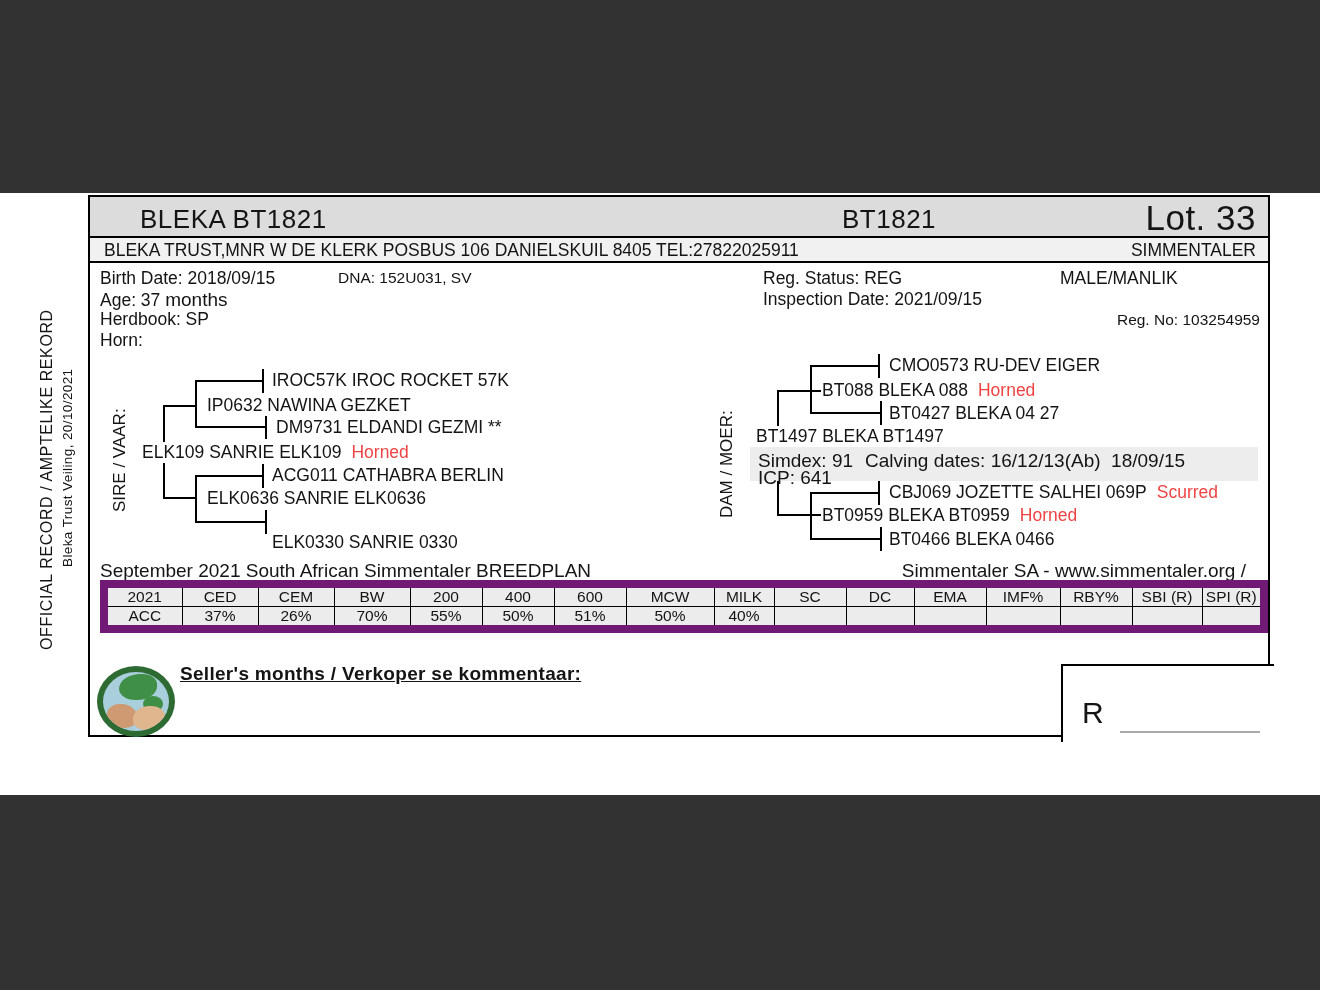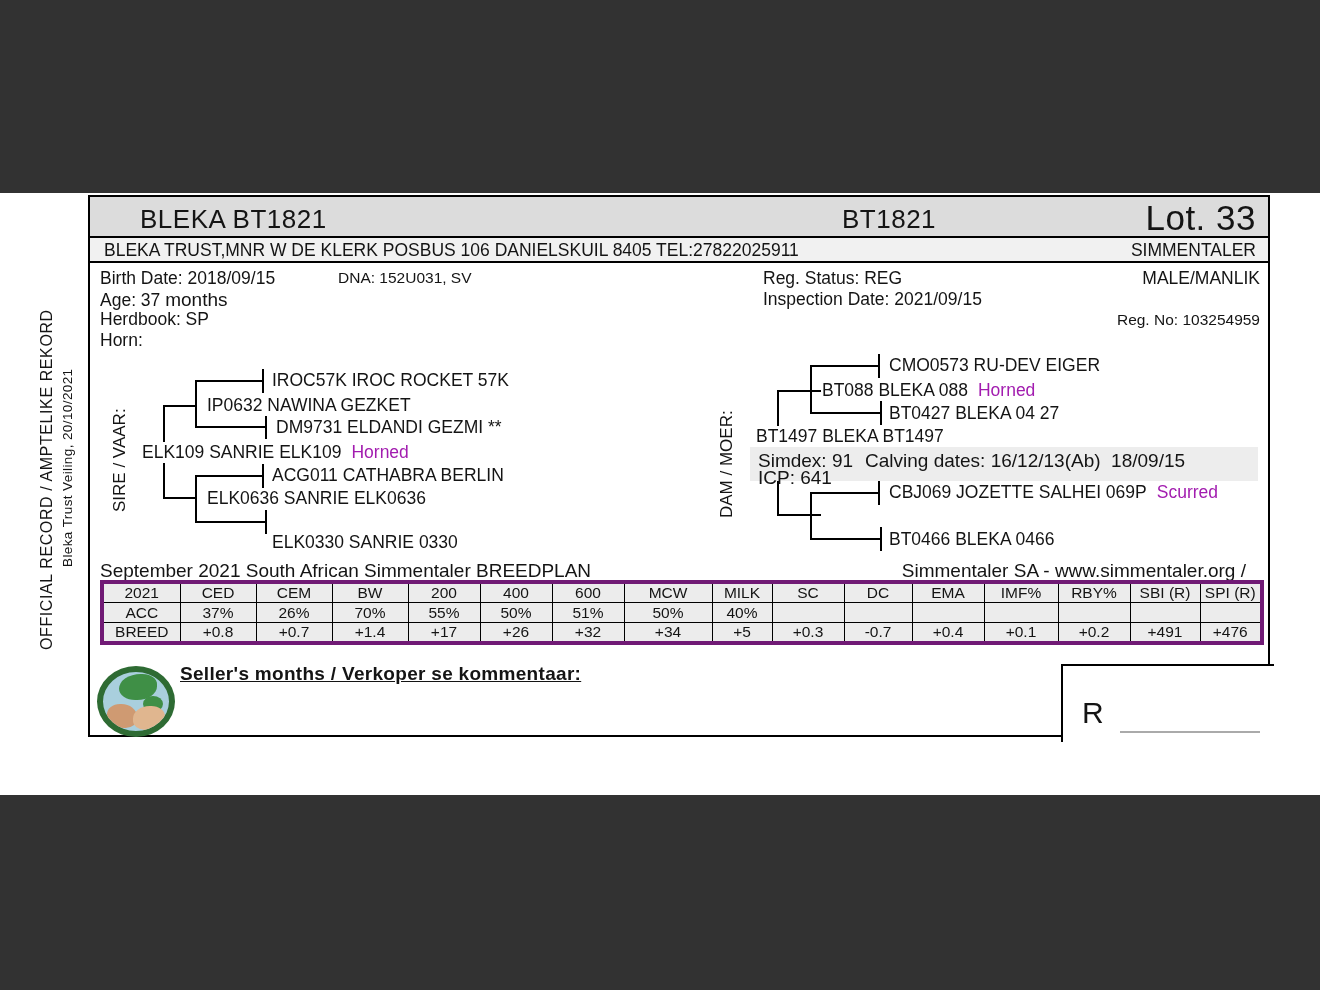--- a/index.html
+++ b/index.html
@@ -11,23 +11,23 @@
   .titlerow { position:absolute; left:90px; top:197px; width:1178px; height:41px; background:#dcdcdc; border-bottom:2px solid #000; }
   .addrrow { position:absolute; left:90px; top:238px; width:1178px; height:25px; background:#f1f1f1; border-bottom:2px solid #000; }
   .t-big { font-size:26px; letter-spacing:0.5px; }
   .t-lot { font-size:35px; letter-spacing:0.5px; }
   .t-md  { font-size:17.5px; }
   .t-sm  { font-size:15.5px; }
   .t-xs  { font-size:19px; }
   .vtext { position:absolute; white-space:nowrap; transform:rotate(-90deg); transform-origin:0 0; }
   .pline { position:absolute; background:#000; }
   .pname { position:absolute; white-space:nowrap; font-size:17.5px; background:#fff; line-height:21px; }
-  .suffix { color:#a21caf; margin-left:10px; }
+  .suffix { color:#ef4444; margin-left:10px; }
   .simband { position:absolute; left:750px; top:447px; width:508px; height:34px; background:#ededed; }
-  table.bp { position:absolute; left:100px; top:580px; width:1160px; border-collapse:collapse; table-layout:fixed; border:4px solid #701a75; font-size:15.5px; }
+  table.bp { position:absolute; left:100px; top:580px; width:1160px; border-collapse:collapse; table-layout:fixed; border:8px solid #701a75; font-size:15.5px; }
   table.bp td, table.bp th { border:1.6px solid #000; text-align:center; height:20px; padding:0; font-weight:normal; overflow:hidden; white-space:nowrap; }
   tr.r-hdr td, tr.r-acc td, tr.r-breed td { background:#ececec; }
   tr.r-ebv td { background:#d6d6d6; }
   .remarks { position:absolute; left:180px; top:663px; font-size:19px; font-weight:bold; text-decoration:underline; letter-spacing:0.3px; }
   .notch { position:absolute; left:1061px; top:664px; width:213px; height:78px; background:#ffffff; border-left:2px solid #000; border-top:2px solid #000; }
   .logo { position:absolute; left:97px; top:666px; width:78px; height:71px; border-radius:50%; background:#a9cfdd; border:6px solid #2e6b33; overflow:hidden; }
   .logo .blob1 { position:absolute; left:16px; top:2px; width:38px; height:26px; background:#3f8f46; border-radius:60% 40% 55% 45%; }
   .logo .blob2 { position:absolute; left:40px; top:24px; width:20px; height:16px; background:#3f8f46; border-radius:50%; }
   .logo .cow1 { position:absolute; left:4px; top:32px; width:30px; height:24px; background:#cf9a72; border-radius:45% 55% 40% 60%; }
   .logo .cow2 { position:absolute; left:30px; top:34px; width:32px; height:24px; background:#e0b68f; border-radius:55% 45% 60% 40%; }
@@ -57,21 +57,21 @@
     <span class="abs t-md" style="right:12px; top:2px;">SIMMENTALER</span>
   </div>
 
   <span class="abs t-md" style="left:100px; top:268px;">Birth Date: 2018/09/15</span>
   <span class="abs t-sm" style="left:338px; top:269px;">DNA: 152U031, SV</span>
   <span class="abs t-md" style="left:100px; top:289px;"><span>Age: 37</span> <span style="font-size:19px;">months</span></span>
   <span class="abs t-md" style="left:100px; top:309px;">Herdbook: SP</span>
   <span class="abs t-md" style="left:100px; top:330px;">Horn:</span>
   <span class="abs t-md" style="left:763px; top:268px;">Reg. Status: REG</span>
   <span class="abs t-md" style="left:763px; top:289px;">Inspection Date: 2021/09/15</span>
-  <span class="abs t-md" style="left:1060px; top:268px; width:200px; text-align:right;">MALE/MANLIK</span>
+  <span class="abs t-md" style="left:1060px; top:268px; width:200px; text-align:left;">MALE/MANLIK</span>
   <span class="abs t-sm" style="left:1020px; top:311px; width:240px; text-align:right;">Reg. No: 103254959</span>
 
   <div class="vtext" style="left:110px; top:512px; font-size:17px;">SIRE / VAAR:</div>
 
   <div class="pline" style="left:163px; top:405px; width:2px; height:94px;"></div>
   <div class="pline" style="left:163px; top:405px; width:34px; height:2px;"></div>
   <div class="pline" style="left:163px; top:497px; width:34px; height:2px;"></div>
   <div class="pline" style="left:195px; top:380px; width:2px; height:48px;"></div>
   <div class="pline" style="left:195px; top:380px; width:68px; height:2px;"></div>
   <div class="pline" style="left:195px; top:426px; width:71px; height:2px;"></div>
@@ -111,20 +111,21 @@
     <span class="abs t-xs" style="left:8px; top:3px;">Simdex: 91</span>
     <span class="abs t-xs" style="left:115px; top:3px; white-space:pre;">Calving dates: 16/12/13(Ab)  18/09/15</span>
     <span class="abs t-xs" style="left:8px; top:20px;">ICP: 641</span>
   </div>
 
   <span class="pname" style="left:889px; top:355px;">CMO0573 RU-DEV EIGER</span>
   <span class="pname" style="left:822px; top:380px;"><span>BT088 BLEKA 088</span><span class="suffix">Horned</span></span>
   <span class="pname" style="left:889px; top:403px;">BT0427 BLEKA 04 27</span>
   <span class="pname" style="left:756px; top:426px;">BT1497 BLEKA BT1497</span>
   <span class="pname" style="left:889px; top:482px;"><span>CBJ069 JOZETTE SALHEI 069P</span><span class="suffix">Scurred</span></span>
+  <span class="pname" style="left:822px; top:505px;"><span>BT0959 BLEKA BT0959</span><span class="suffix">Horned</span></span>
   <span class="pname" style="left:889px; top:529px;">BT0466 BLEKA 0466</span>
 
   <span class="abs t-xs" style="left:100px; top:560px;">September 2021 South African Simmentaler BREEDPLAN</span>
   <span class="abs t-xs" style="left:740px; top:560px; width:506px; text-align:right;">Simmentaler SA - www.simmentaler.org / info@simmentaler.org / 051 446 0580/2</span>
 
   <table class="bp">
     <colgroup>
         <col style="width: 78px;">
         <col style="width: 76px;">
         <col style="width: 76px;">
@@ -172,38 +173,20 @@
           <td>50%</td>
           <td>40%</td>
           <td></td>
           <td></td>
           <td></td>
           <td></td>
           <td></td>
           <td></td>
           <td></td>
         </tr>
-        <tr class="r-breed">
-          <td>BREED</td>
-          <td>+0.8</td>
-          <td>+0.7</td>
-          <td>+1.4</td>
-          <td>+17</td>
-          <td>+26</td>
-          <td>+32</td>
-          <td>+34</td>
-          <td>+5</td>
-          <td>+0.3</td>
-          <td>-0.7</td>
-          <td>+0.4</td>
-          <td>+0.1</td>
-          <td>+0.2</td>
-          <td>+491</td>
-          <td>+476</td>
-        </tr>
       </tbody>
   </table>
 
   <div class="logo">
     <div class="blob1"></div>
     <div class="blob2"></div>
     <div class="cow1"></div>
     <div class="cow2"></div>
   </div>
   <span class="remarks">Seller's months / Verkoper se kommentaar:</span>

